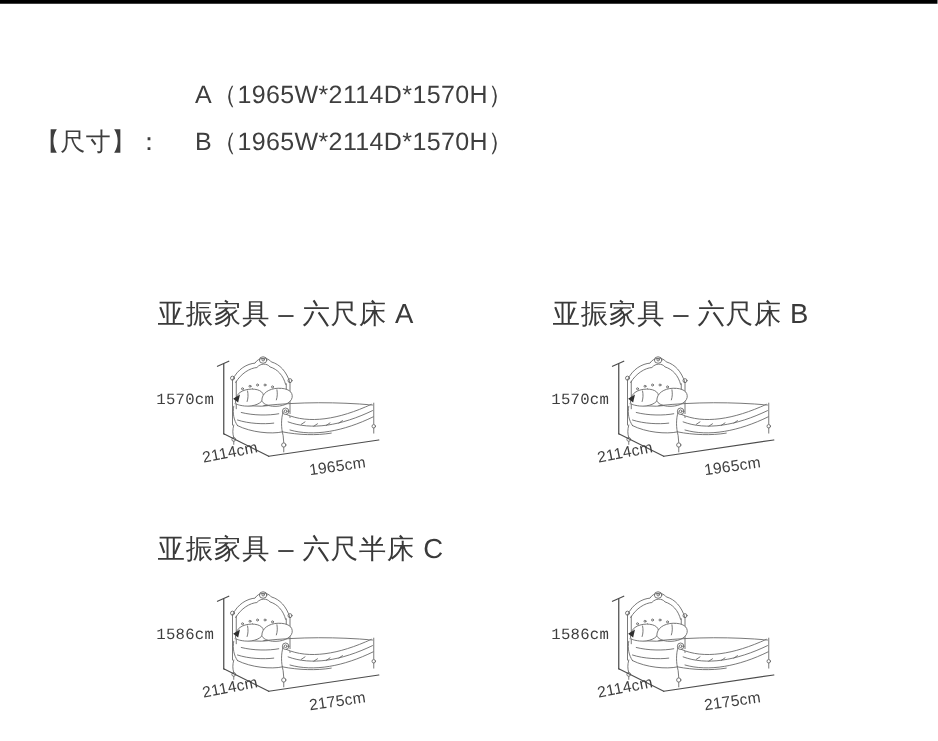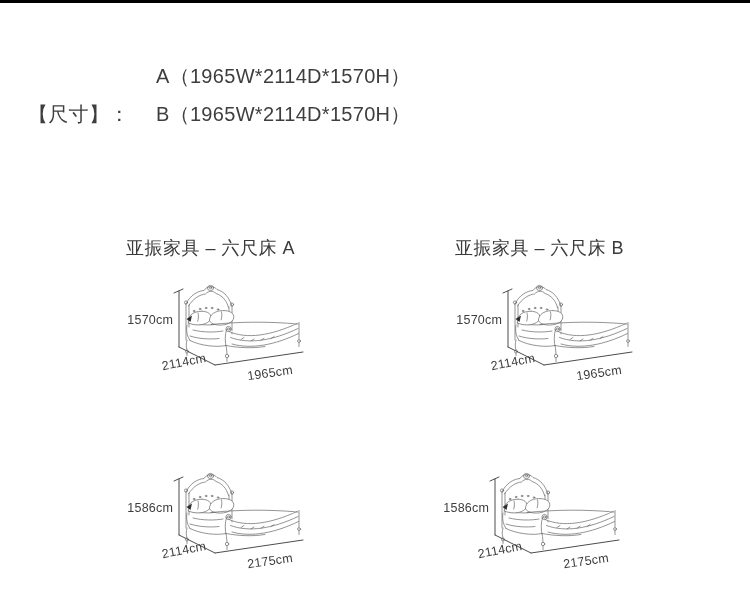--- a/index.html
+++ b/index.html
@@ -15,33 +15,33 @@
   .spec{
     position:absolute;left:28px;top:58px;display:flex;align-items:flex-end;
     font-size:20px;line-height:37.6px;letter-spacing:0.3px;color:#3e3e3e;
   }
   .spec-label{display:inline-block;width:92px;white-space:nowrap;}
   .spec-lines{display:block;}
   .spec-line{white-space:nowrap;margin-left:36px;}
   
   .quad{position:absolute;width:235px;height:172px;}
   .quad-title{
-    position:absolute;left:1px;top:14px;font-size:18px;color:#3a3a3a;
+    position:absolute;left:1px;top:14px;font-size:22px;color:#3a3a3a;
     letter-spacing:0.5px;white-space:nowrap;
   }
   .bed-svg{position:absolute;left:40px;top:60px;width:150px;height:100px;}
   .dim{
     position:absolute;font-size:12.5px;color:#3e3e3e;white-space:nowrap;
     letter-spacing:0.2px;
   }
-  .dim-h{left:0px;top:91px;width:48px;text-align:right;}
+  .dim-h{left:0px;top:91px;width:48px;font-family:Liberation Mono, monospace;}
   .dim-d{left:32px;top:133px;width:54px;text-align:center;transform:rotate(-11deg);}
   .dim-w{left:118px;top:144px;width:54px;text-align:center;transform:rotate(-8deg);}
   .q-a{left:125px;top:222px;}
-  .q-b{left:454px;top:222px;}
+  .q-b{left:441px;top:222px;}
   .q-c{left:125px;top:410px;}
   .q-d{left:441px;top:410px;}
   svg{display:block;}
 </style>
 </head>
 <body>
 
 <svg width="0" height="0" style="position:absolute" aria-hidden="true">
   <defs>
     <symbol id="bed-art" viewBox="0 0 150 100">
@@ -141,20 +141,21 @@
     <div class="quad-title">亚振家具 – 六尺床 B</div>
     <svg class="bed-svg" viewBox="0 0 150 100">
       <use href="#bed-art"></use>
     </svg>
     <span class="dim dim-h">1570cm</span>
     <span class="dim dim-d">2114cm</span>
     <span class="dim dim-w">1965cm</span>
   </div>
 
   <div class="quad q-c">
+    <div class="quad-title">亚振家具 – 六尺半床 C</div>
     <svg class="bed-svg" viewBox="0 0 150 100">
       <use href="#bed-art"></use>
     </svg>
     <span class="dim dim-h">1586cm</span>
     <span class="dim dim-d">2114cm</span>
     <span class="dim dim-w">2175cm</span>
   </div>
 
   <div class="quad q-d">
     <svg class="bed-svg" viewBox="0 0 150 100">

